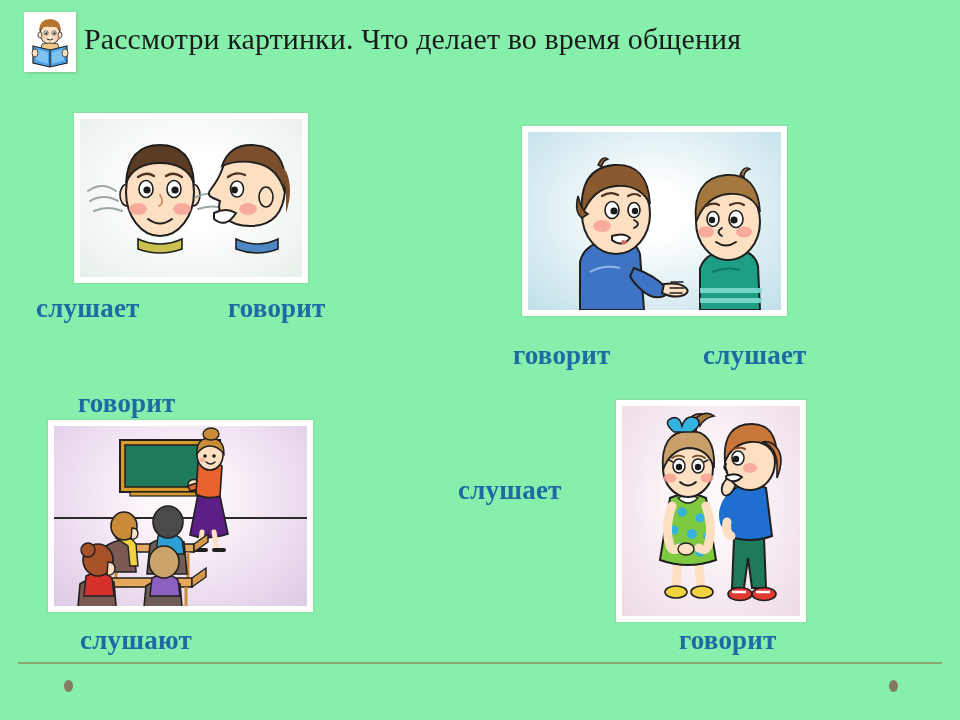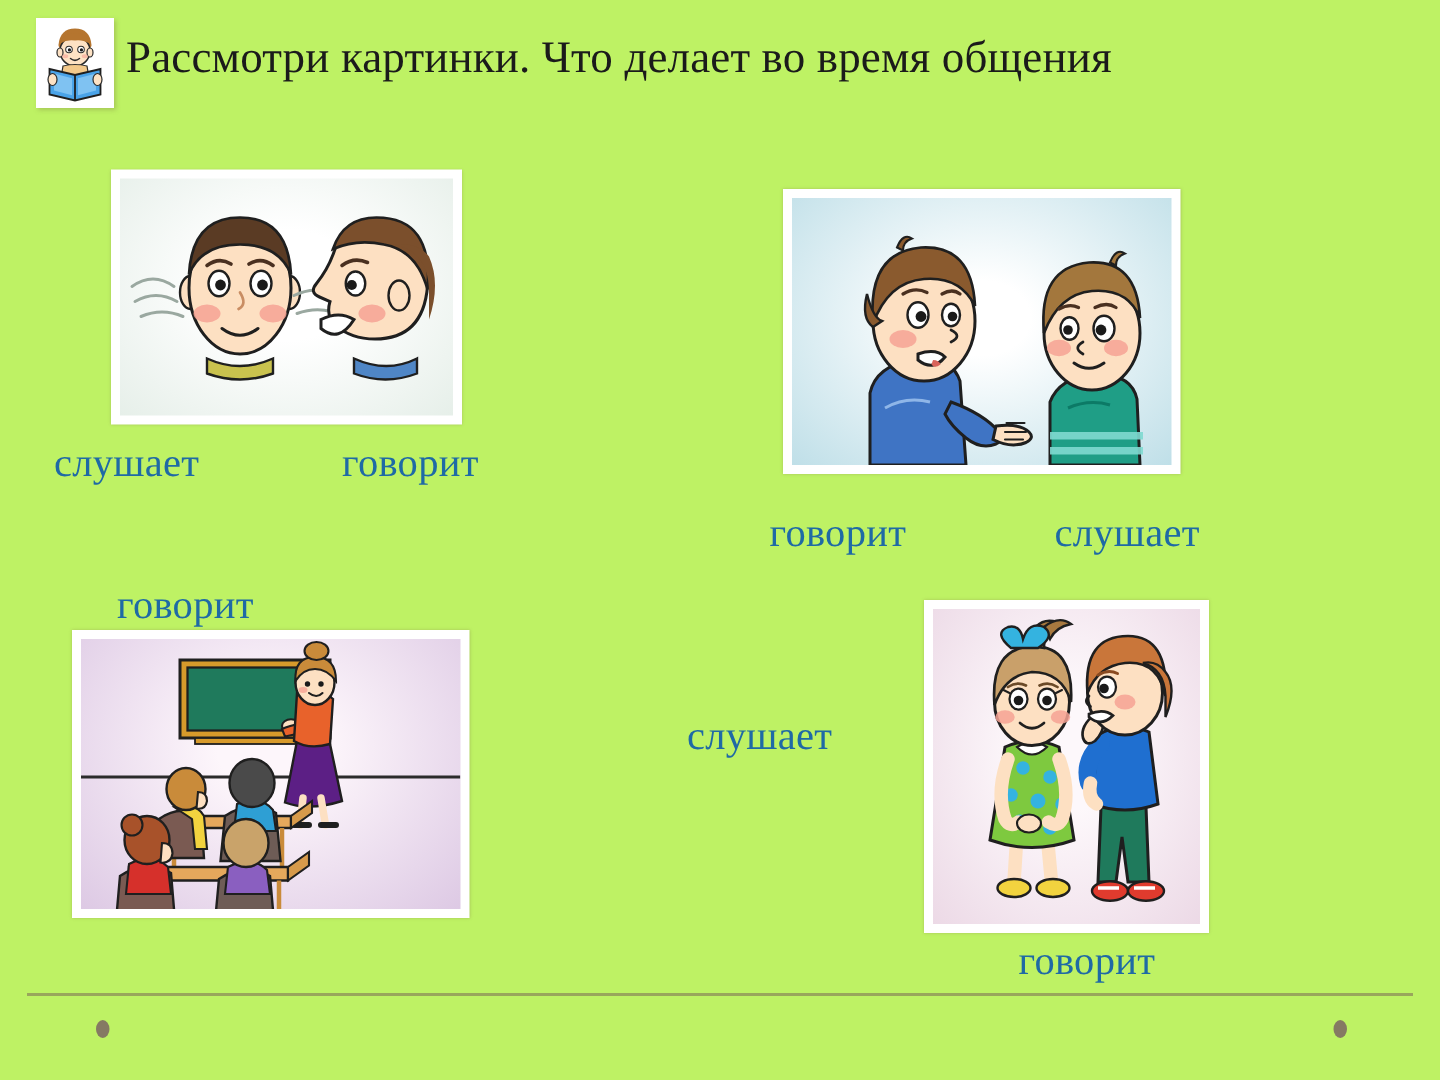--- a/index.html
+++ b/index.html
@@ -5,21 +5,21 @@
   * { box-sizing: border-box; margin: 0; padding: 0; }
   html, body {
     width: 960px; height: 720px;
     overflow: hidden;
     background: #fdfd9c;
     font-family: "Liberation Serif", serif;
   }
   #slide {
     position: relative;
     width: 960px; height: 720px;
-    background: #bef264;
+    background: #86efac;
   }
 
   
   #header-icon {
     position: absolute; left: 24px; top: 12px;
     width: 52px; height: 60px;
     background: #ffffff;
     box-shadow: 1px 1px 3px rgba(120,120,60,.35);
   }
   #title {
@@ -48,21 +48,21 @@
 
   #pic-faces .inner     { background: radial-gradient(ellipse at 50% 45%, #ffffff 30%, #e6efe9 100%); }
   #pic-boys .inner      { background: radial-gradient(ellipse at 50% 45%, #ffffff 18%, #bfdfe8 100%); }
   #pic-classroom .inner { background: radial-gradient(ellipse at 50% 40%, #fdf6fb 20%, #ddc9e4 100%); }
   #pic-kids .inner      { background: radial-gradient(ellipse at 50% 45%, #fdf8fb 25%, #ecd9e6 100%); }
 
   
   .caption {
     position: absolute;
     color: #1f6aa5;
-    font-weight: normal;
+    font-weight: bold;
     font-size: 27px;
     font-family: "Liberation Serif", serif;
     white-space: nowrap;
     letter-spacing: .2px;
   }
   #cap-listens-1 { left: 36px;  top: 293px; }
   #cap-speaks-1  { left: 228px; top: 293px; }
   #cap-speaks-2  { left: 513px; top: 340px; }
   #cap-listens-2 { left: 703px; top: 340px; }
   #cap-speaks-3  { left: 78px;  top: 388px; }
@@ -317,20 +317,21 @@
         <circle cx="34" cy="124" r="7" fill="#a8522a" stroke="#1f1f1f" stroke-width="1.4"></circle>
         <path d="M54 136 q7 0 7 7 q-1 7 -8 6 z" fill="#fde0c2" stroke="#1f1f1f" stroke-width="1.4"></path>
 
         <path d="M92 160 q18 -12 34 -2 l3 34 h-40 z" fill="#6e5c56" stroke="#1f1f1f" stroke-width="1.6"></path>
         <path d="M98 152 q16 -8 26 2 l2 16 h-30 z" fill="#8a5fc0" stroke="#1f1f1f" stroke-width="1.4"></path>
         <ellipse cx="110" cy="136" rx="15" ry="16" fill="#c9a36a" stroke="#1f1f1f" stroke-width="1.6"></ellipse>
       </svg>
     </div>
   </div>
 
+  <span class="caption" id="cap-listen-pl">слушают</span>
 
   <span class="caption" id="cap-listens-3">слушает</span>
 
   <div class="pic" id="pic-kids">
     <div class="inner">
       <svg viewBox="0 0 178 210" preserveAspectRatio="xMidYMid meet">
 
         <path d="M56 150 l-2 32 M76 150 l3 32" stroke="#fde0c2" stroke-width="9" stroke-linecap="round"></path>
 
         <ellipse cx="54" cy="186" rx="11" ry="6" fill="#f2d33f" stroke="#1f1f1f" stroke-width="1.6"></ellipse>

